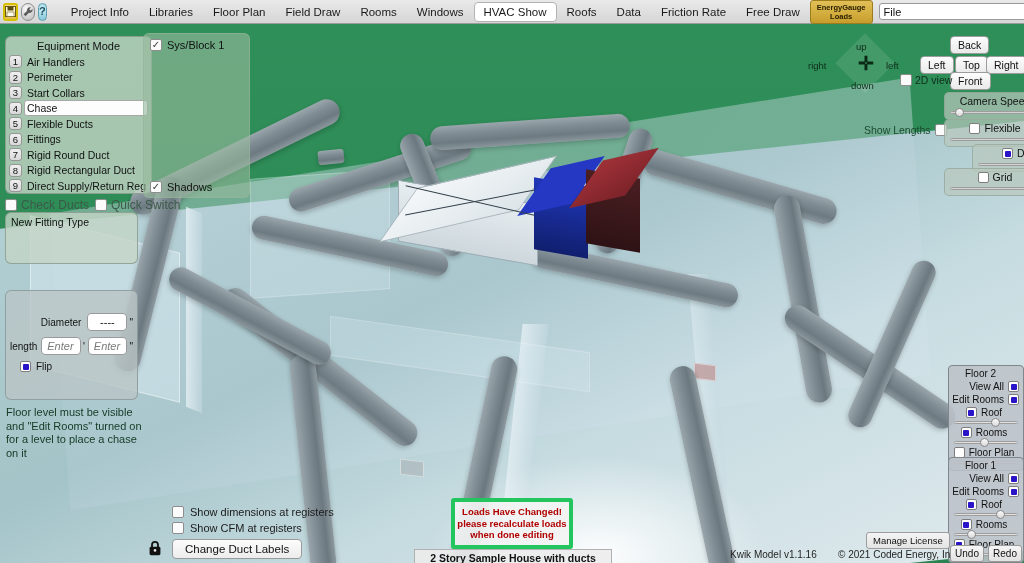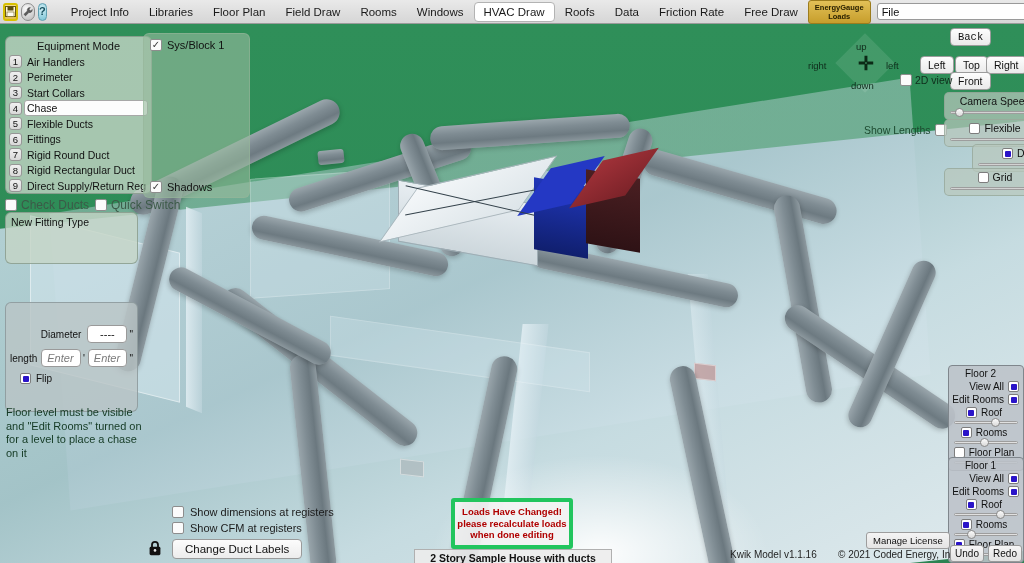--- a/index.html
+++ b/index.html
@@ -202,21 +202,21 @@
 
   #fitting-panel { left: 5px; top: 212px; width: 133px; height: 52px; }
   #fitting-panel .cap { font-size: 10.5px; padding: 3px 0 0 5px; }
   .select-box {
     margin: 3px 6px; height: 20px; background: #fff;
     border: 1px solid #9a9a9a; border-radius: 4px;
     display: flex; align-items: center; justify-content: space-between;
     padding: 0 6px; font-size: 11px;
   }
 
-  #dim-panel { left: 5px; top: 290px; width: 133px; height: 110px; margin-top: 12px; }
+  #dim-panel { left: 5px; top: 290px; width: 133px; height: 110px; }
   .field-row { display: flex; align-items: center; margin: 0 4px 6px 4px; }
   .field-lbl { font-size: 10px; }
   .input {
     background: #fff; border: 1px solid #9a9a9a; border-radius: 4px;
     height: 18px; font-size: 11px; padding: 0 5px;
     display: flex; align-items: center;
   }
   .input.placeholder { color: #7a7a7a; font-style: italic; }
   .unit { font-size: 10px; margin-left: 2px; }
 
@@ -247,21 +247,21 @@
   #nav-up { left: 24px; top: 5px; }
   #nav-down { left: 19px; top: 44px; }
   #nav-left-lbl { left: 54px; top: 24px; }
   #nav-right-lbl { left: -24px; top: 24px; }
 
   .vbtn {
     position: absolute; background: linear-gradient(#fdfdfd, #eaeaea);
     border: 1px solid #9c9c9c; border-radius: 4px;
     font-size: 10.5px; padding: 2px 7px; line-height: 12px; z-index: 42;
   }
-  #btn-back { left: 950px; top: 28px; font-family: Liberation Mono, monospace; }
+  #btn-back { left: 950px; top: 36px; }
   #btn-left { left: 920px; top: 56px; }
   #btn-top  { left: 955px; top: 56px; }
   #btn-right{ left: 986px; top: 56px; }
   #btn-front{ left: 950px; top: 72px; }
   #view2d {
     position: absolute; left: 900px; top: 74px; display: flex; align-items: center; gap: 3px;
     font-size: 10.5px; z-index: 42; color: #0f2c1b;
   }
 
   .slider-panel {
@@ -369,21 +369,21 @@
   </div>
   <div class="icon-btn help">?</div>
 
   <div class="menu-items">
     <div class="menu-item">Project Info</div>
     <div class="menu-item">Libraries</div>
     <div class="menu-item">Floor Plan</div>
     <div class="menu-item">Field Draw</div>
     <div class="menu-item">Rooms</div>
     <div class="menu-item">Windows</div>
-    <div class="menu-item active">HVAC Draw</div>
+    <div class="menu-item active">HVAC Show</div>
     <div class="menu-item">Roofs</div>
     <div class="menu-item">Data</div>
     <div class="menu-item">Friction Rate</div>
     <div class="menu-item">Free Draw</div>
   </div>
 
   <div id="menu-right">
     <div id="eg-loads">
       <div>EnergyGauge</div>
       <div>Loads</div>

